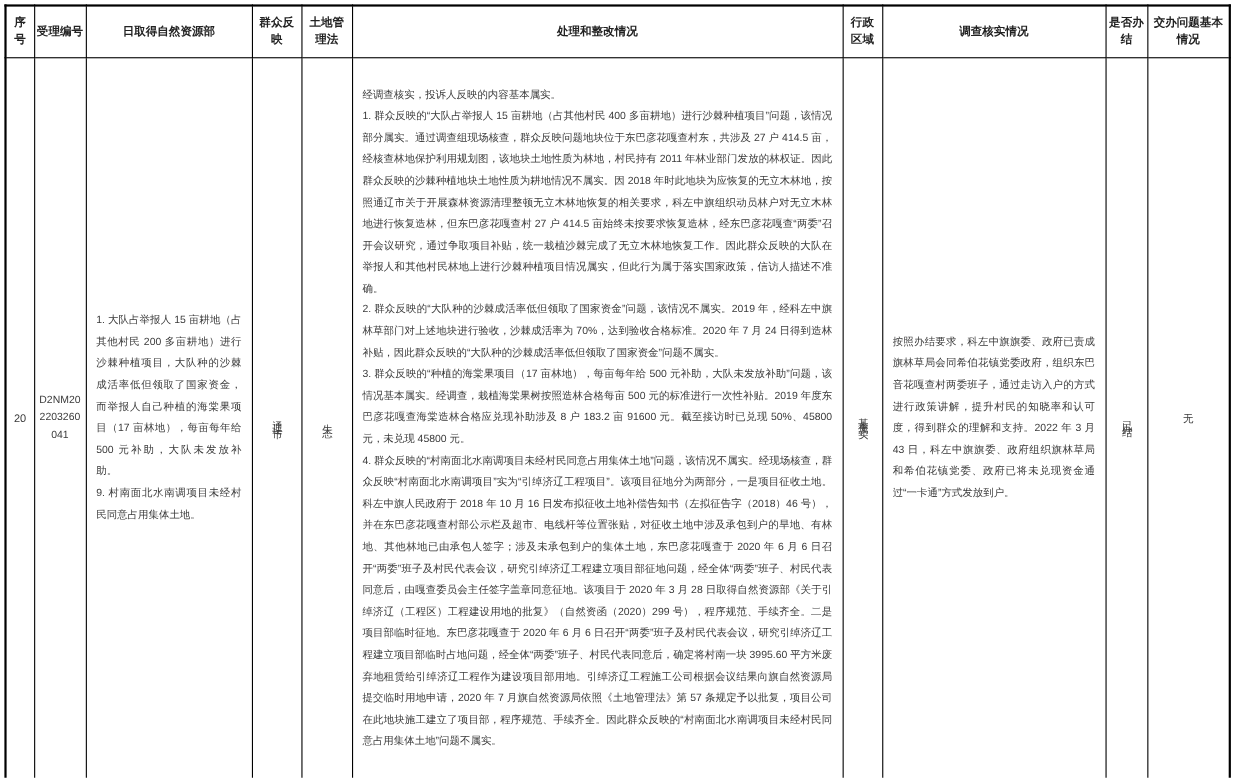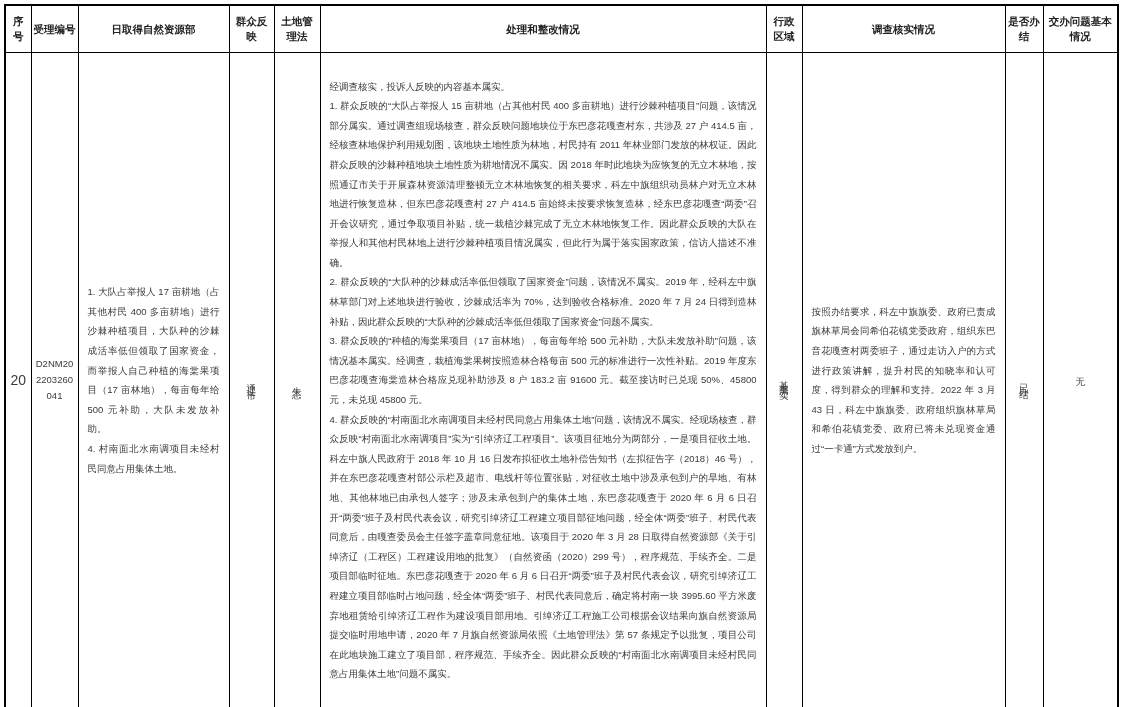--- a/index.html
+++ b/index.html
@@ -26,21 +26,21 @@
     font-size:10.5px;
     font-weight:bold;
     color:#222;
     text-align:center;
     line-height:15px;
     padding:3px 2px;
     height:40px;
   }
   tr.data-row{height:656px;}
   td.center-cell{text-align:center;}
-  .seq-num{font-size:14px;color:#3a3a3a;}
+  .seq-num{font-size:10px;color:#3a3a3a;}
   .case-id{
     font-size:9.5px;
     line-height:16px;
     word-break:break-all;
     text-align:center;
     padding:0 3px;
     color:#3a3a3a;
   }
   td.para-cell{padding:16px 9px;}
   .para{
@@ -103,22 +103,22 @@
   </thead>
   <tbody>
     <tr class="data-row">
       <td class="center-cell">
         <span class="seq-num">20</span>
       </td>
       <td class="center-cell">
         <div class="case-id">D2NM202203260041</div>
       </td>
       <td class="para-cell">
-        <div class="para">1. 大队占举报人 17 亩耕地（占其他村民 400 多亩耕地）进行沙棘种植项目，大队种的沙棘成活率低但领取了国家资金，而举报人自己种植的海棠果项目（17 亩林地），每亩每年给 500 元补助，大队未发放补助。</div>
-        <div class="para">4. 村南面北水南调项目未经村民同意占用集体土地。</div>
+        <div class="para">1. 大队占举报人 15 亩耕地（占其他村民 200 多亩耕地）进行沙棘种植项目，大队种的沙棘成活率低但领取了国家资金，而举报人自己种植的海棠果项目（17 亩林地），每亩每年给 500 元补助，大队未发放补助。</div>
+        <div class="para">9. 村南面北水南调项目未经村民同意占用集体土地。</div>
       </td>
       <td class="center-cell">
         <span class="vtext">通辽市</span>
       </td>
       <td class="center-cell">
         <span class="vtext">生态</span>
       </td>
       <td class="para-cell">
         <div class="para">经调查核实，投诉人反映的内容基本属实。</div>
         <div class="para">1. 群众反映的“大队占举报人 15 亩耕地（占其他村民 400 多亩耕地）进行沙棘种植项目”问题，该情况部分属实。通过调查组现场核查，群众反映问题地块位于东巴彦花嘎查村东，共涉及 27 户 414.5 亩，经核查林地保护利用规划图，该地块土地性质为林地，村民持有 2011 年林业部门发放的林权证。因此群众反映的沙棘种植地块土地性质为耕地情况不属实。因 2018 年时此地块为应恢复的无立木林地，按照通辽市关于开展森林资源清理整顿无立木林地恢复的相关要求，科左中旗组织动员林户对无立木林地进行恢复造林，但东巴彦花嘎查村 27 户 414.5 亩始终未按要求恢复造林，经东巴彦花嘎查“两委”召开会议研究，通过争取项目补贴，统一栽植沙棘完成了无立木林地恢复工作。因此群众反映的大队在举报人和其他村民林地上进行沙棘种植项目情况属实，但此行为属于落实国家政策，信访人描述不准确。</div>

